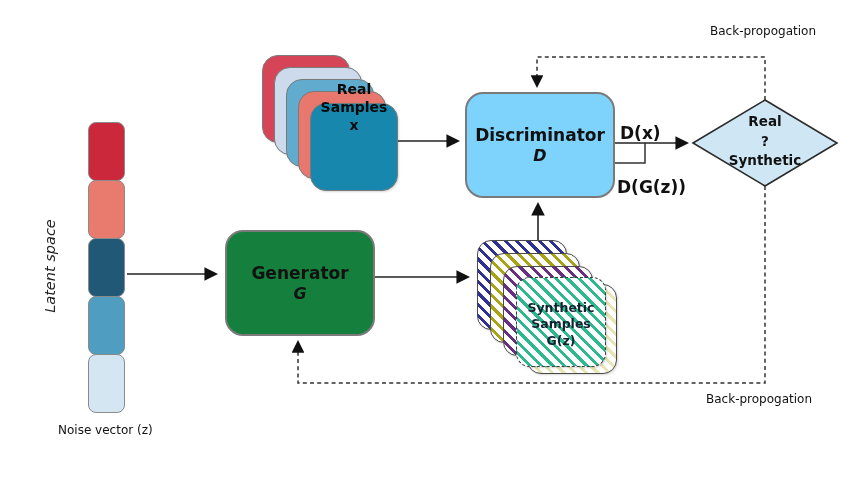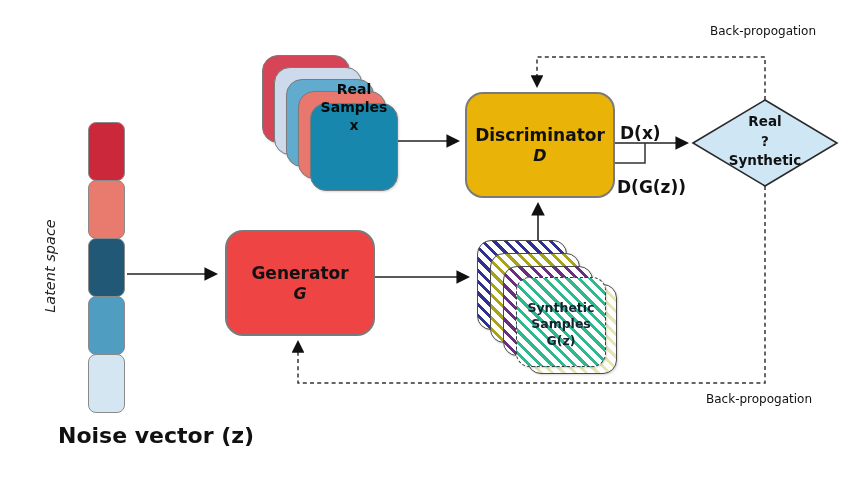--- a/index.html
+++ b/index.html
@@ -4,21 +4,21 @@
 <style>
   html,body{margin:0;padding:0;background:#ffffff;}
   #canvas{
     position:relative;width:850px;height:498px;background:#ffffff;overflow:hidden;
     font-family:"DejaVu Sans","Liberation Sans",sans-serif;color:#111;
   }
   
   .lbl{position:absolute;white-space:nowrap;}
   .bp-label{font-size:12px;font-weight:normal;color:#111;}
   .sig-label{font-size:17px;font-weight:600;color:#111;}
-  .noise-label{font-size:22px;font-weight:bold;}
+  .noise-label{font-size:12px;font-weight:normal;}
   .latent-label{
     position:absolute;left:0px;top:258px;width:100px;text-align:center;
     transform:rotate(-90deg);font-style:italic;font-size:14.5px;color:#222;
   }
   
   .node-box{
     position:absolute;border:2px solid #7a7a7a;border-radius:18px;
     display:flex;flex-direction:column;align-items:center;justify-content:center;
     box-sizing:border-box;z-index:3;
   }
@@ -78,26 +78,26 @@
       <div class="card real-card" style="left: 24px; top: 24px; background-color: rgb(96, 171, 206);"></div>
       <div class="card real-card" style="left: 36px; top: 36px; background-color: rgb(232, 120, 110);"></div>
       <div class="card real-card" style="left: 48px; top: 48px; background-color: rgb(23, 135, 174);"></div>
       <div class="stack-text" id="real-text">
       <span>Real</span><br>
       <span>Samples</span><br>
       <span>x</span>
     </div>
   </div>
 
-  <div class="node-box" id="generator-box" style="background-color: #ef4444;">
+  <div class="node-box" id="generator-box" style="background-color: #15803d;">
     <div class="node-title">Generator</div>
     <div class="node-symbol">G</div>
   </div>
 
-  <div class="node-box" id="discriminator-box" style="background-color: #eab308;">
+  <div class="node-box" id="discriminator-box" style="background-color: #7dd3fc;">
     <div class="node-title">Discriminator</div>
     <div class="node-symbol">D</div>
   </div>
 
   <div class="stack" id="synthetic-stack">
     <div class="card syn-card" style="left: 0px; top: 0px; background-color: rgb(255, 255, 255); background-image: repeating-linear-gradient(45deg, rgb(46, 49, 146) 0px, rgb(46, 49, 146) 3px, rgba(255, 255, 255, 0.92) 3px, rgba(255, 255, 255, 0.92) 8px);"></div>
       <div class="card syn-card" style="left: 13px; top: 13px; background-color: rgb(255, 255, 255); background-image: repeating-linear-gradient(45deg, rgb(168, 164, 22) 0px, rgb(168, 164, 22) 3px, rgba(255, 255, 255, 0.92) 3px, rgba(255, 255, 255, 0.92) 8px);"></div>
       <div class="card syn-card" style="left: 26px; top: 26px; background-color: rgb(255, 255, 255); background-image: repeating-linear-gradient(45deg, rgb(106, 45, 132) 0px, rgb(106, 45, 132) 3px, rgba(255, 255, 255, 0.92) 3px, rgba(255, 255, 255, 0.92) 8px);"></div>
       <div class="card syn-card" style="left: 50px; top: 44px; background-color: rgb(255, 255, 255); background-image: repeating-linear-gradient(45deg, rgb(233, 230, 181) 0px, rgb(233, 230, 181) 3px, rgba(255, 255, 255, 0.92) 3px, rgba(255, 255, 255, 0.92) 8px);"></div>
       <div class="card syn-card dashed" style="left: 39px; top: 37px; background-color: rgb(255, 255, 255); background-image: repeating-linear-gradient(45deg, rgb(45, 185, 141) 0px, rgb(45, 185, 141) 3px, rgba(255, 255, 255, 0.92) 3px, rgba(255, 255, 255, 0.92) 8px);"></div>

